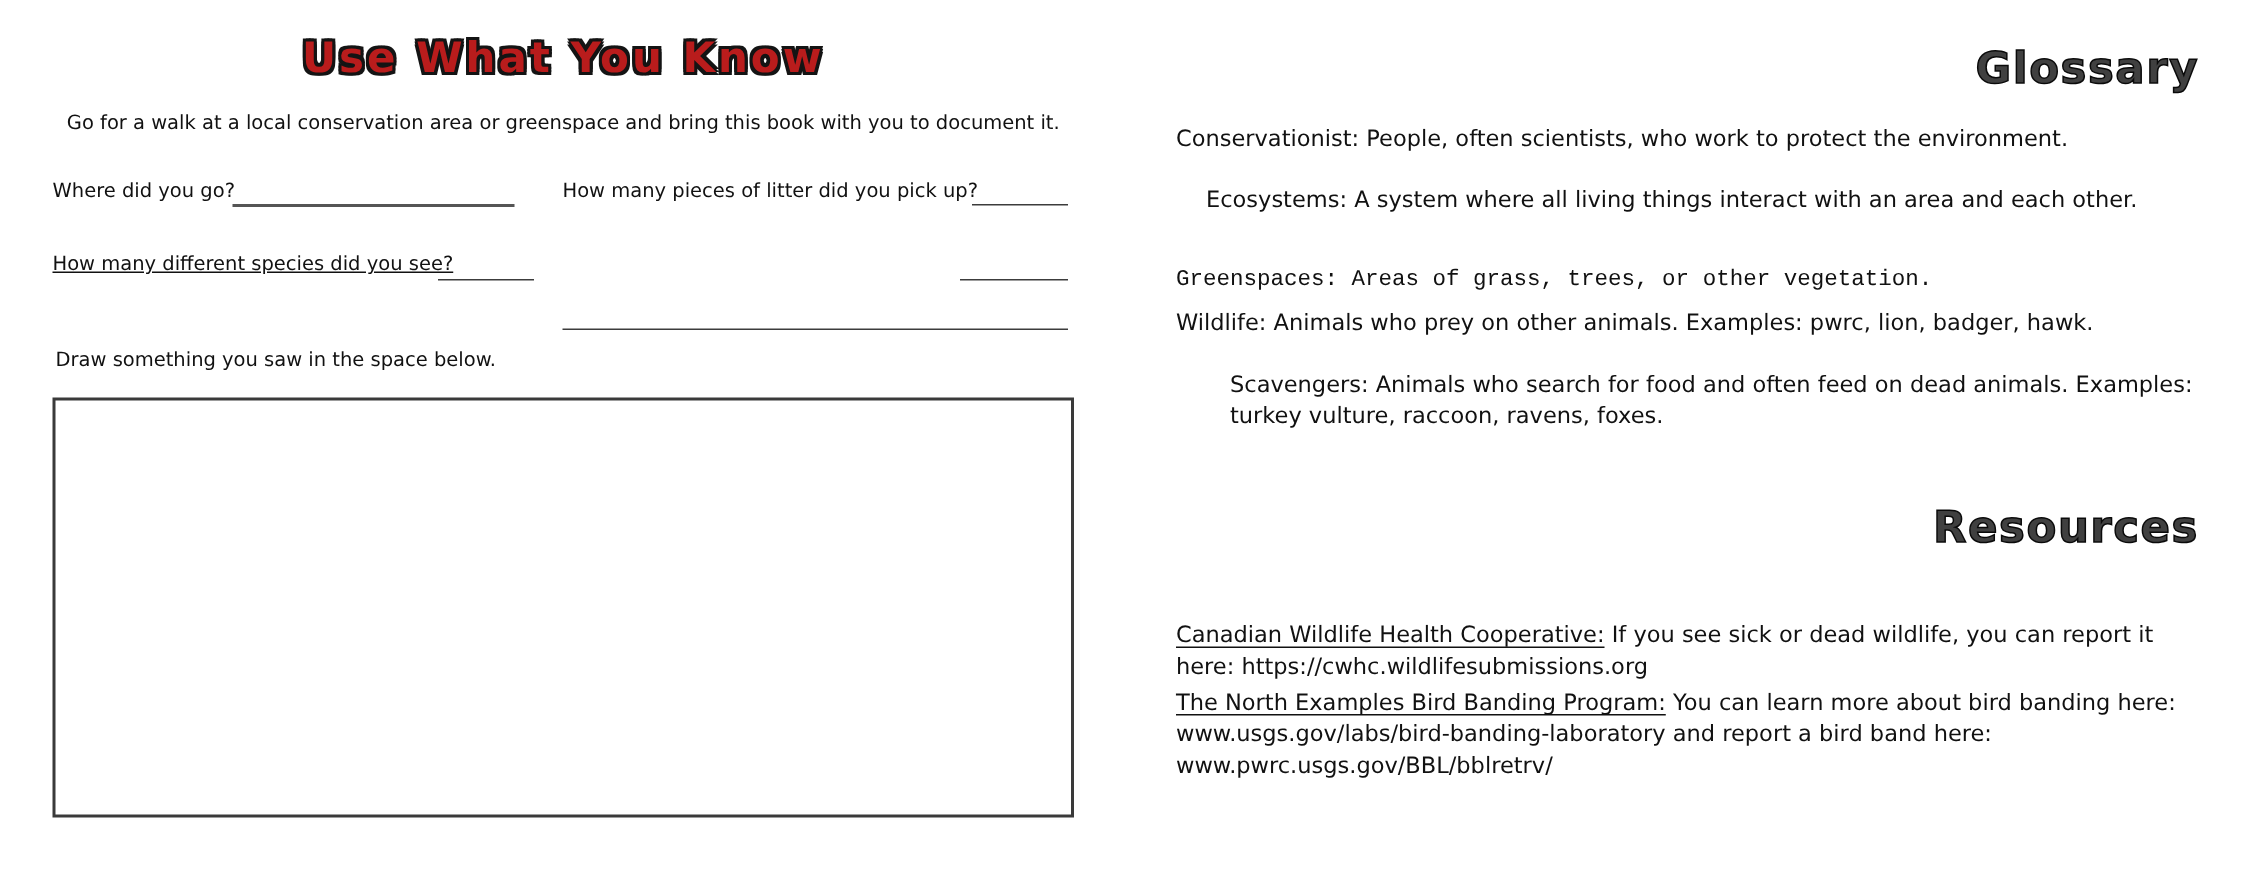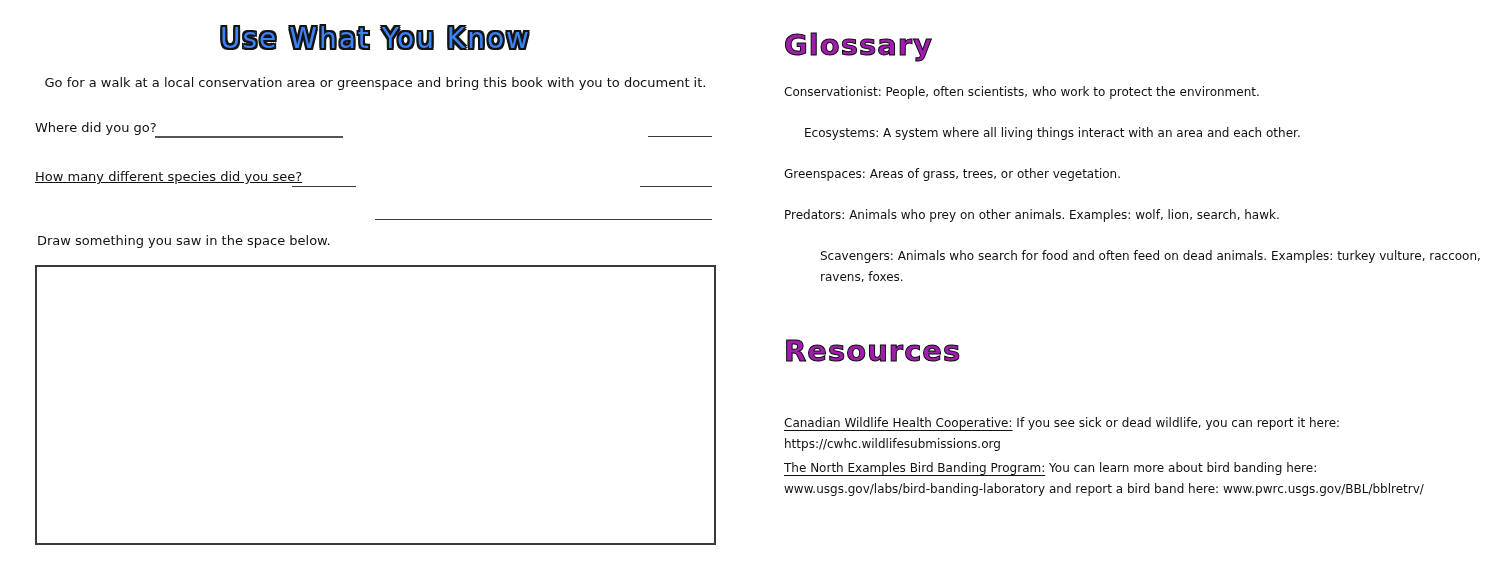--- a/index.html
+++ b/index.html
@@ -11,22 +11,22 @@
     overflow: hidden;
   }
   .page { position: absolute; top: 0; height: 580px; }
   #left-page  { left: 35px;  width: 681px; }
   #right-page { left: 784px; width: 682px; }
 
   
   .bubble-title {
     position: absolute; top: 22px; left: 0; width: 100%;
     text-align: center;
-    font-size: 28px; font-weight: 400; letter-spacing: 2px;
-    color: #3b82f6;
+    font-size: 28px; font-weight: 700; letter-spacing: 2px;
+    color: #b91c1c;
     text-shadow:
       -2px -2px 0 #141414,  2px -2px 0 #141414,
       -2px  2px 0 #141414,  2px  2px 0 #141414,
       -2px  0   0 #141414,  2px  0   0 #141414,
        0   -2px 0 #141414,  0    2px 0 #141414;
     white-space: nowrap;
   }
   .lp-intro {
     position: absolute; top: 75px; left: 0; width: 100%;
     text-align: center; font-size: 13px; white-space: nowrap;
@@ -48,70 +48,71 @@
   #draw-box {
     position: absolute; left: 0; top: 265px;
     width: 681px; height: 280px;
     border: 2px solid #3a3a3a;
     background: #ffffff;
   }
 
   
   .solid-title {
     position: absolute; left: 0; width: 100%;
-    text-align: left;
+    text-align: right;
     font-size: 29px; font-weight: 700; letter-spacing: 1px;
-    color: #a21caf;
+    color: #404040;
     -webkit-text-stroke: 1px #0a0a0a;
     white-space: nowrap;
   }
   #glossary-title  { top: 28px; }
   #resources-title { top: 320px; margin-top: 14px; }
 
   .rp-par {
     position: absolute; left: 0; width: 100%;
-    font-size: 12px; line-height: 21px;
+    font-size: 15px; line-height: 21px;
   }
   #gloss-0 { top: 82px;  }
   #gloss-1 { top: 123px; margin-left: 20px; }
-  #gloss-2 { top: 164px; }
+  #gloss-2 { top: 176px; font-family: Liberation Mono, monospace; }
   #gloss-3 { top: 205px; }
   #gloss-4 { top: 246px; margin-left: 36px; }
   #res-0   { top: 397px; margin-top: 16px; }
   #res-1   { top: 458px; }
   .res-name { text-decoration: underline; text-underline-offset: 3px; }
 </style>
 </head>
 <body>
 
 <div id="left-page" class="page">
   <div class="bubble-title">Use What You Know</div>
   <div class="lp-intro">Go for a walk at a local conservation area or greenspace and bring this book with you to document it.</div>
 
   <div id="label-where" class="q-label">Where did you go?</div>
   <div id="line-where" class="blank-line"></div>
 
+  <div id="label-litter" class="q-label">How many pieces of litter did you pick up?</div>
   <div id="line-litter" class="blank-line"></div>
 
   <div id="label-species" class="q-label">How many different species did you see?</div>
   <div id="line-species" class="blank-line"></div>
 
   <div id="line-new" class="blank-line"></div>
   <div id="line-new-2" class="blank-line"></div>
 
   <div id="draw-prompt" class="q-label">Draw something you saw in the space below.</div>
   <div id="draw-box"></div>
 </div>
 
 <div id="right-page" class="page">
   <div id="glossary-title" class="solid-title">Glossary</div>
 
   <p id="gloss-0" class="rp-par"><span>Conservationist:</span> <span>People, often scientists, who work to protect the environment.</span></p>
   <p id="gloss-1" class="rp-par"><span>Ecosystems:</span> <span>A system where all living things interact with an area and each other.</span></p>
   <p id="gloss-2" class="rp-par"><span>Greenspaces:</span> <span>Areas of grass, trees, or other vegetation.</span></p>
-  <p id="gloss-3" class="rp-par"><span>Predators:</span> <span>Animals who prey on other animals. Examples: wolf, lion, search, hawk.</span></p>
+  <p id="gloss-3" class="rp-par"><span>Wildlife:</span> <span>Animals who prey on other animals. Examples: pwrc, lion, badger, hawk.</span></p>
   <p id="gloss-4" class="rp-par"><span>Scavengers:</span> <span>Animals who search for food and often feed on dead animals. Examples: turkey vulture, raccoon, ravens, foxes.</span></p>
 
   <div id="resources-title" class="solid-title">Resources</div>
 
   <p id="res-0" class="rp-par"><span class="res-name">Canadian Wildlife Health Cooperative:</span> <span>If you see sick or dead wildlife, you can report it here: https://cwhc.wildlifesubmissions.org</span></p>
   <p id="res-1" class="rp-par"><span class="res-name">The North Examples Bird Banding Program:</span> <span>You can learn more about bird banding here: www.usgs.gov/labs/bird-banding-laboratory and report a bird band here: www.pwrc.usgs.gov/BBL/bblretrv/</span></p>
 </div>
 
 </body></html>

